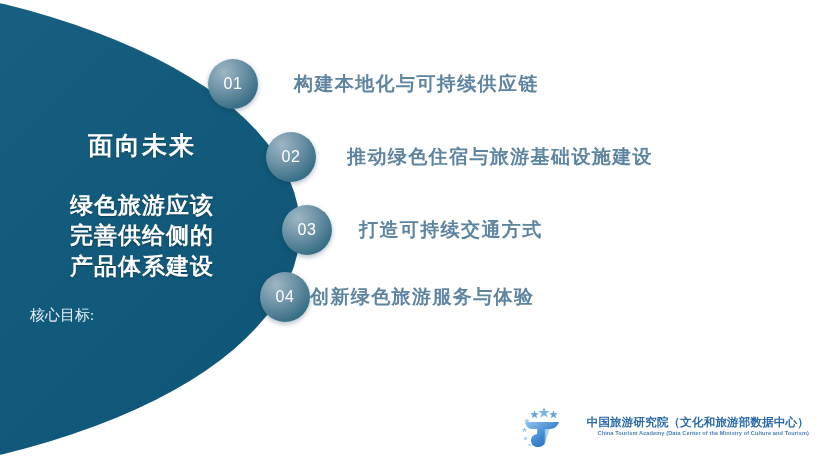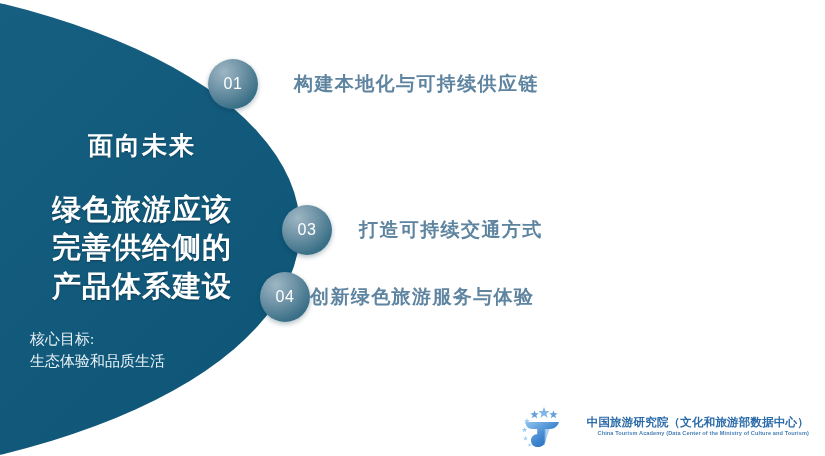--- a/index.html
+++ b/index.html
@@ -51,21 +51,21 @@
     color: #ffffff;
     font-size: 25px;
     font-weight: bold;
     letter-spacing: 2px;
     line-height: 1.2;
     margin-bottom: 30px;
     text-shadow: 0 1px 2px rgba(0,0,0,0.25);
   }
   #headline {
     color: #ffffff;
-    font-size: 29px;
+    font-size: 23px;
     font-weight: bold;
     line-height: 1.32;
     letter-spacing: 1px;
     text-shadow: 0 1px 2px rgba(0,0,0,0.3);
   }
   #headline .hl {
     display: block;
     white-space: nowrap;
   }
   #goal-block {
@@ -169,29 +169,32 @@
 
   <div id="left-text">
     <div id="eyebrow">面向未来</div>
     <div id="headline">
       <span class="hl">绿色旅游应该</span>
       <span class="hl">完善供给侧的</span>
       <span class="hl">产品体系建设</span>
     </div>
     <div id="goal-block">
       <span class="goal-line">核心目标:</span>
-      <span class="goal-line">生态体验和品质生活</span>
     </div>
   </div>
 
   <div class="step" id="step-1">
     <div class="step-badge">01</div>
     <div class="step-label">构建本地化与可持续供应链</div>
   </div>
 
+  <div class="step" id="step-2">
+    <div class="step-badge">02</div>
+    <div class="step-label">推动绿色住宿与旅游基础设施建设</div>
+  </div>
 
   <div class="step" id="step-3">
     <div class="step-badge">03</div>
     <div class="step-label">打造可持续交通方式</div>
   </div>
 
   <div class="step" id="step-4">
     <div class="step-badge">04</div>
     <div class="step-label">创新绿色旅游服务与体验</div>
   </div>

